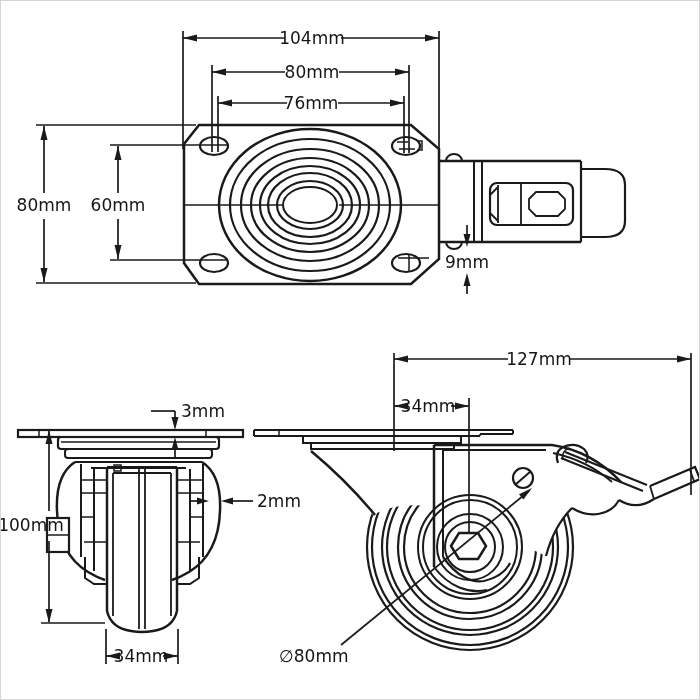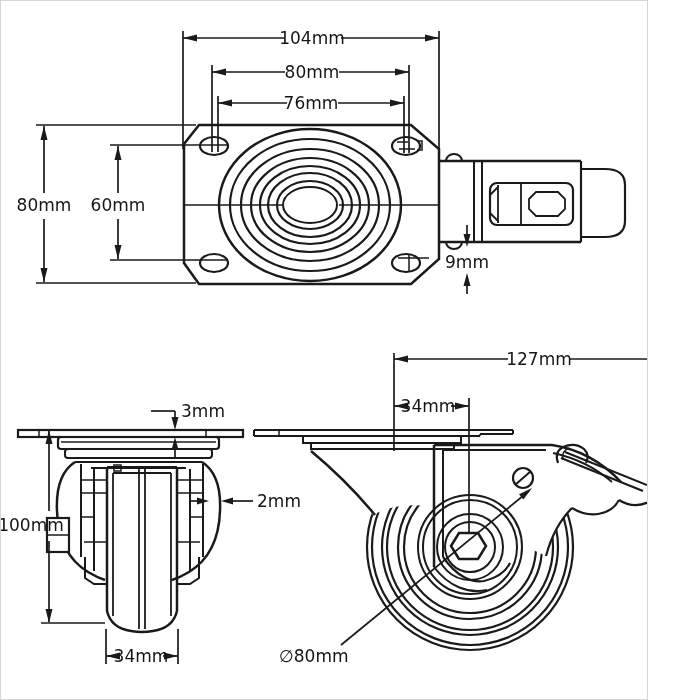--- a/index.html
+++ b/index.html
@@ -1,16 +1,16 @@
 <!DOCTYPE html>
 <html><head>
 <meta charset="utf-8">
 <style>
   html,body { margin:0; padding:0; background:#fff; }
-  #stage { position:relative; width:648px; height:700px; background:#ffffff;
+  #stage { position:relative; width:700px; height:700px; background:#ffffff;
            box-sizing:border-box; border:1px solid #d6d6d6; overflow:hidden;
            font-family:"DejaVu Sans", sans-serif; }
   svg { display:block; }
   svg text { font-family:"DejaVu Sans", sans-serif; font-size:17px; fill:#151515; }
   .ln   { stroke:#1a1a1a; fill:none; }
   .w25  { stroke-width:2.5; } .w22 { stroke-width:2.2; } .w20 { stroke-width:2; }
   .w18  { stroke-width:1.8; } .w15 { stroke-width:1.5; }
   .dim  { stroke:#1a1a1a; stroke-width:1.7; fill:none; }
   .ah   { fill:#1a1a1a; stroke:none; }
   .whitefill { fill:#ffffff; stroke:none; }

